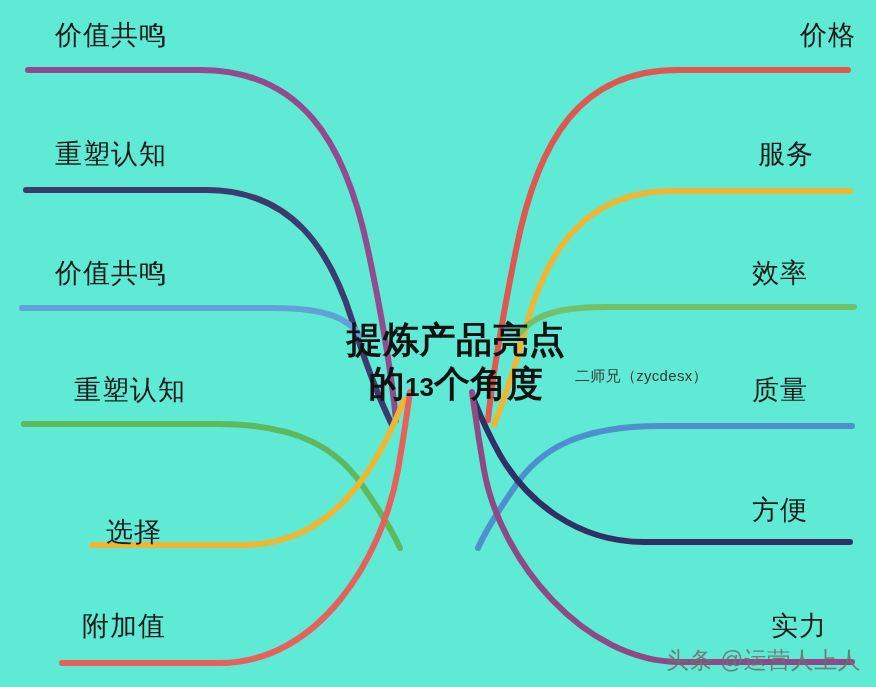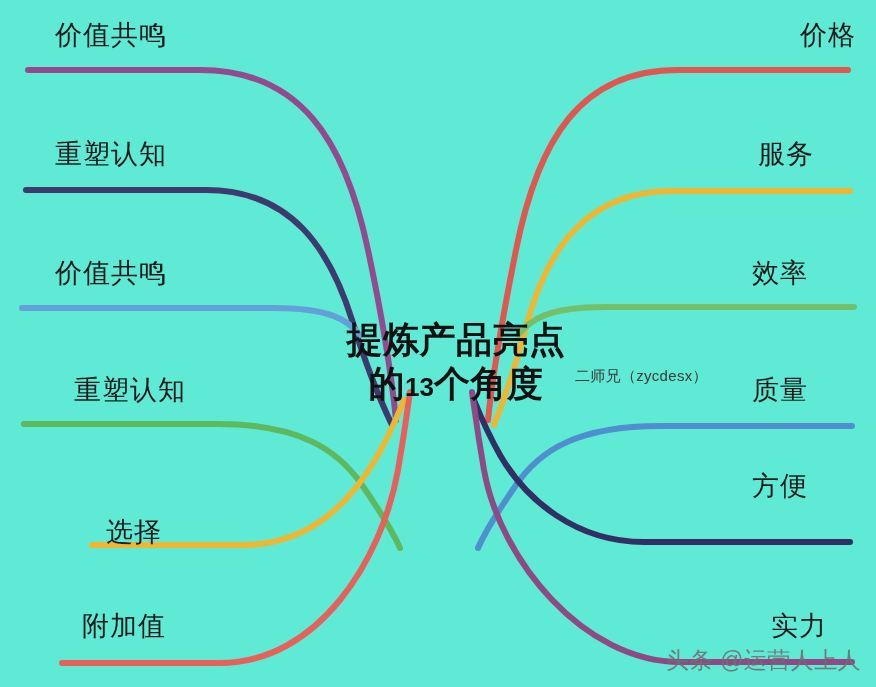--- a/index.html
+++ b/index.html
@@ -113,21 +113,21 @@
       <div class="node-label left" style="left: 55px; top: 260px;">价值共鸣</div>
       <div class="node-label left" style="left: 55px; top: 377px; margin-left: 19px;">重塑认知</div>
       <div class="node-label left" style="left: 106px; top: 519px;">选择</div>
       <div class="node-label left" style="left: 82px; top: 613px;">附加值</div>
     </div>
   <div id="right-labels">
       <div class="node-label right" style="left: 752px; top: 22px; margin-left: 48px;">价格</div>
       <div class="node-label right" style="left: 758px; top: 141px;">服务</div>
       <div class="node-label right" style="left: 752px; top: 260px;">效率</div>
       <div class="node-label right" style="left: 752px; top: 377px;">质量</div>
-      <div class="node-label right" style="left: 752px; top: 473px;">方便</div>
+      <div class="node-label right" style="left: 752px; top: 497px;">方便</div>
       <div class="node-label right" style="left: 752px; top: 613px; margin-left: 19px;">实力</div>
     </div>
 
   <div id="center-title">
     <div class="line1">提炼产品亮点</div>
     <div class="line2"><span>的</span><span class="num">13</span><span>个角度</span></div>
   </div>
 
   <div id="watermark">头条 @运营人上人</div>
 

